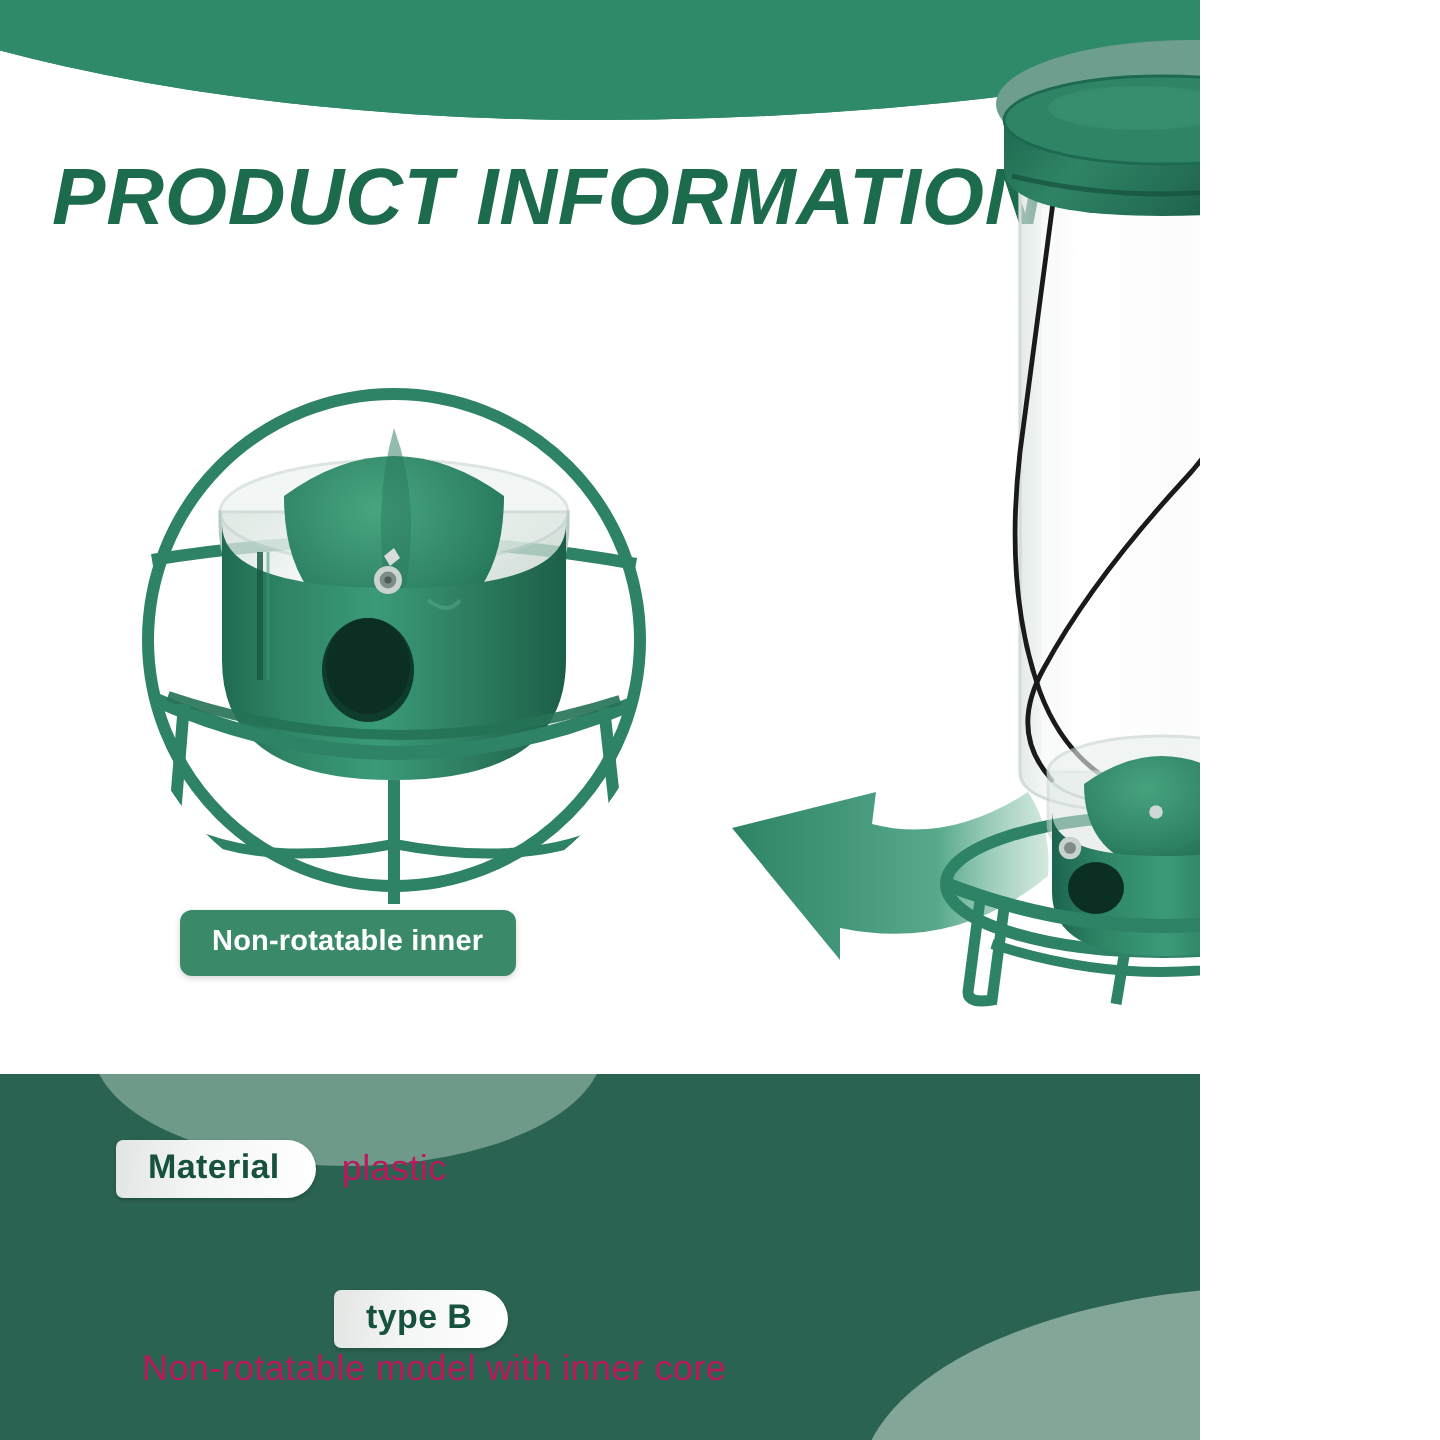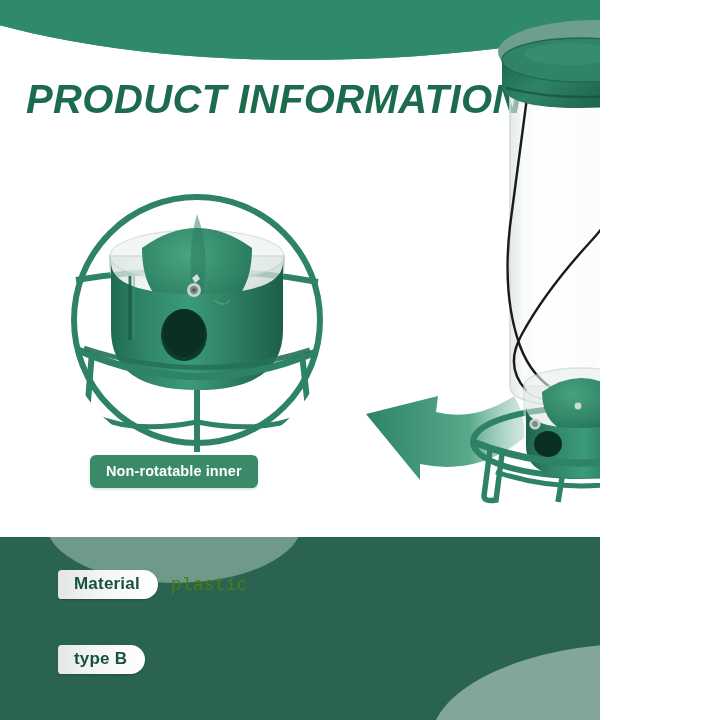--- a/index.html
+++ b/index.html
@@ -171,25 +171,24 @@
     font-size: 17px;
     font-weight: bold;
     padding: 4px 18px 5px 16px;
     border-radius: 4px 16px 16px 4px;
     letter-spacing: 0.2px;
     box-shadow: 0 1px 2px rgba(0,0,0,0.22);
     white-space: nowrap;
   }
   .tag-value {
     margin-left: 13px;
-    color: #4d7c0f;
+    color: #be185d;
     font-size: 18px;
     letter-spacing: 0.2px;
     white-space: nowrap;
-    font-family: Liberation Mono, monospace;
   }
 </style>
 </head>
 <body>
 
 <div id="page">
 
   <div class="top-band">
     <div class="top-band-strip"></div>
   </div>
@@ -367,16 +366,17 @@
 
   <div class="spec-rows">
     <div class="spec-row spec-row-1">
       <span class="tag">Material</span>
       <span class="tag-value">plastic</span>
     </div>
 
 
     <div class="spec-row spec-row-2">
       <span class="tag">type B</span>
+      <span class="tag-value">Non-rotatable model with inner core</span>
     </div>
   </div>
 
 </div>
 
 </body></html>

